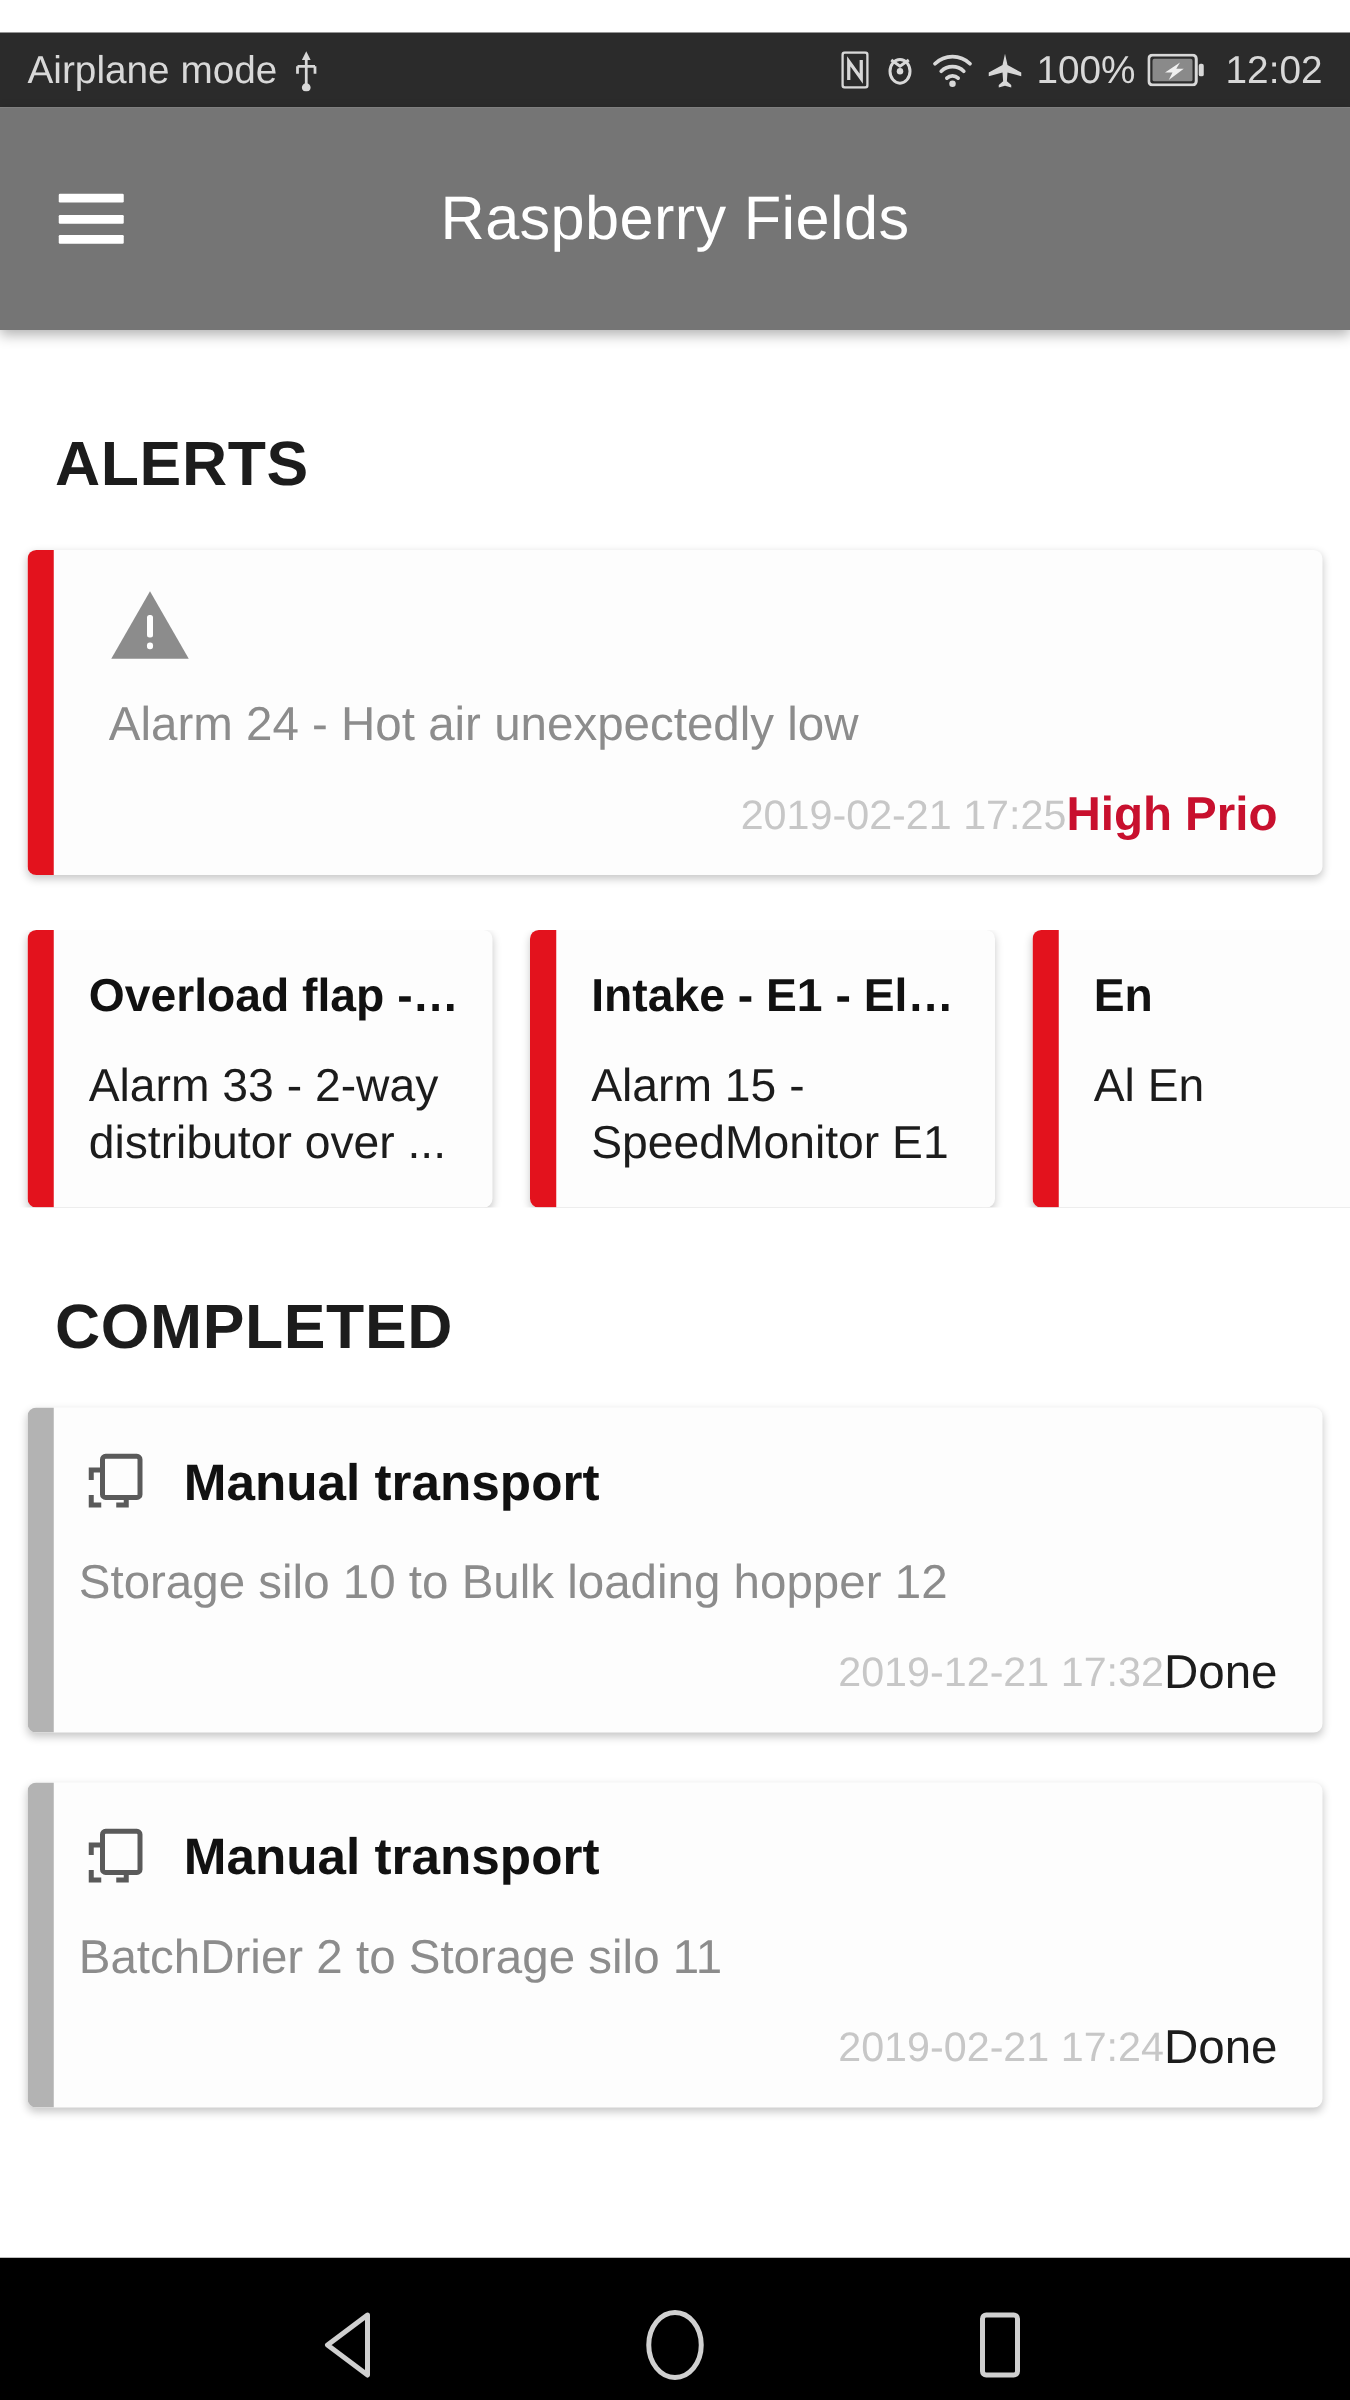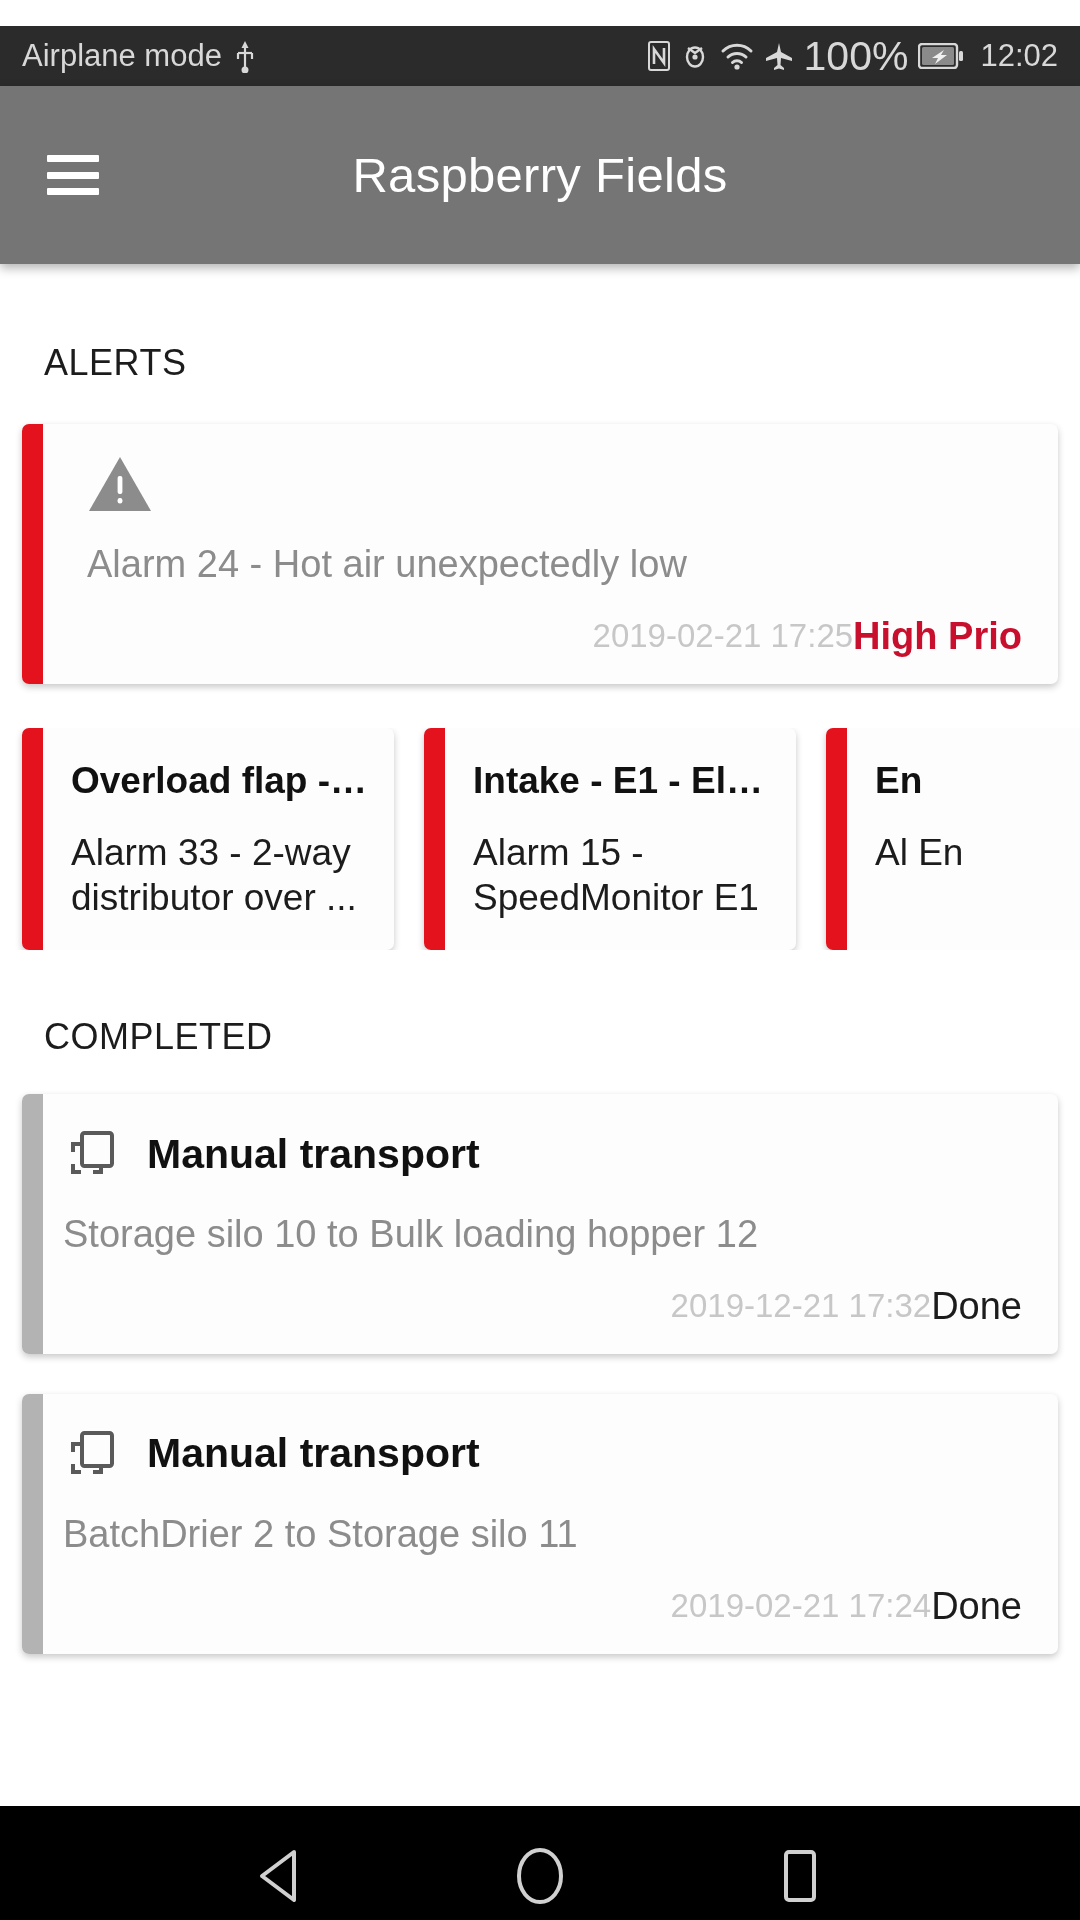--- a/index.html
+++ b/index.html
@@ -13,21 +13,21 @@
 
   
   .statusbar {
     height:60px; background:#2b2b2b; color:#d8d8d8;
     display:flex; align-items:center; padding:0 22px;
     font-size:31px; flex:0 0 60px;
   }
   .sb-left { display:flex; align-items:center; gap:12px; }
   .sb-spacer { flex:1 1 auto; }
   .sb-right { display:flex; align-items:center; gap:10px; }
-  .sb-right .pct { font-size:41px; letter-spacing:0px; }
+  .sb-right .pct { font-size:31px; letter-spacing:0px; }
   .sb-right .clock { font-size:31px; margin-left:6px; }
   .ico { display:inline-flex; align-items:center; justify-content:center; }
 
   
   .appbar {
     height:178px; background:#757575; position:relative;
     display:flex; align-items:center; flex:0 0 178px;
     box-shadow:0 4px 10px rgba(0,0,0,0.30);
     z-index:5;
   }
@@ -39,21 +39,21 @@
   .hamburger span { display:block; height:7px; background:#ffffff; border-radius:1px; width:100%; }
   .appbar-title {
     width:100%; text-align:center; color:#ffffff;
     font-size:49px; font-weight:400; letter-spacing:0.3px;
   }
 
   
   .content { flex:1 1 auto; background:#ffffff; overflow:hidden; position:relative; }
 
   .section-title {
-    font-size:36px; font-weight:400; color:#1c1c1c;
+    font-size:50px; font-weight:700; color:#1c1c1c;
     letter-spacing:0.5px; margin:78px 0 0 44px;
   }
   .section-title.completed { margin-top:66px; }
 
   
   .card {
     background:#fdfdfd; border-radius:7px; position:relative;
     box-shadow:0 3px 7px rgba(0,0,0,0.22);
     overflow:hidden; display:flex;
   }

